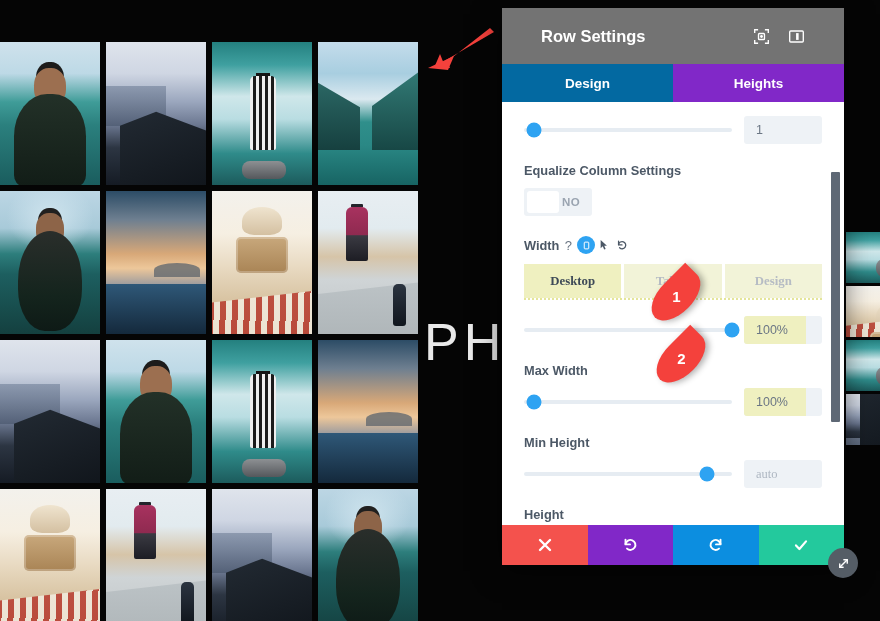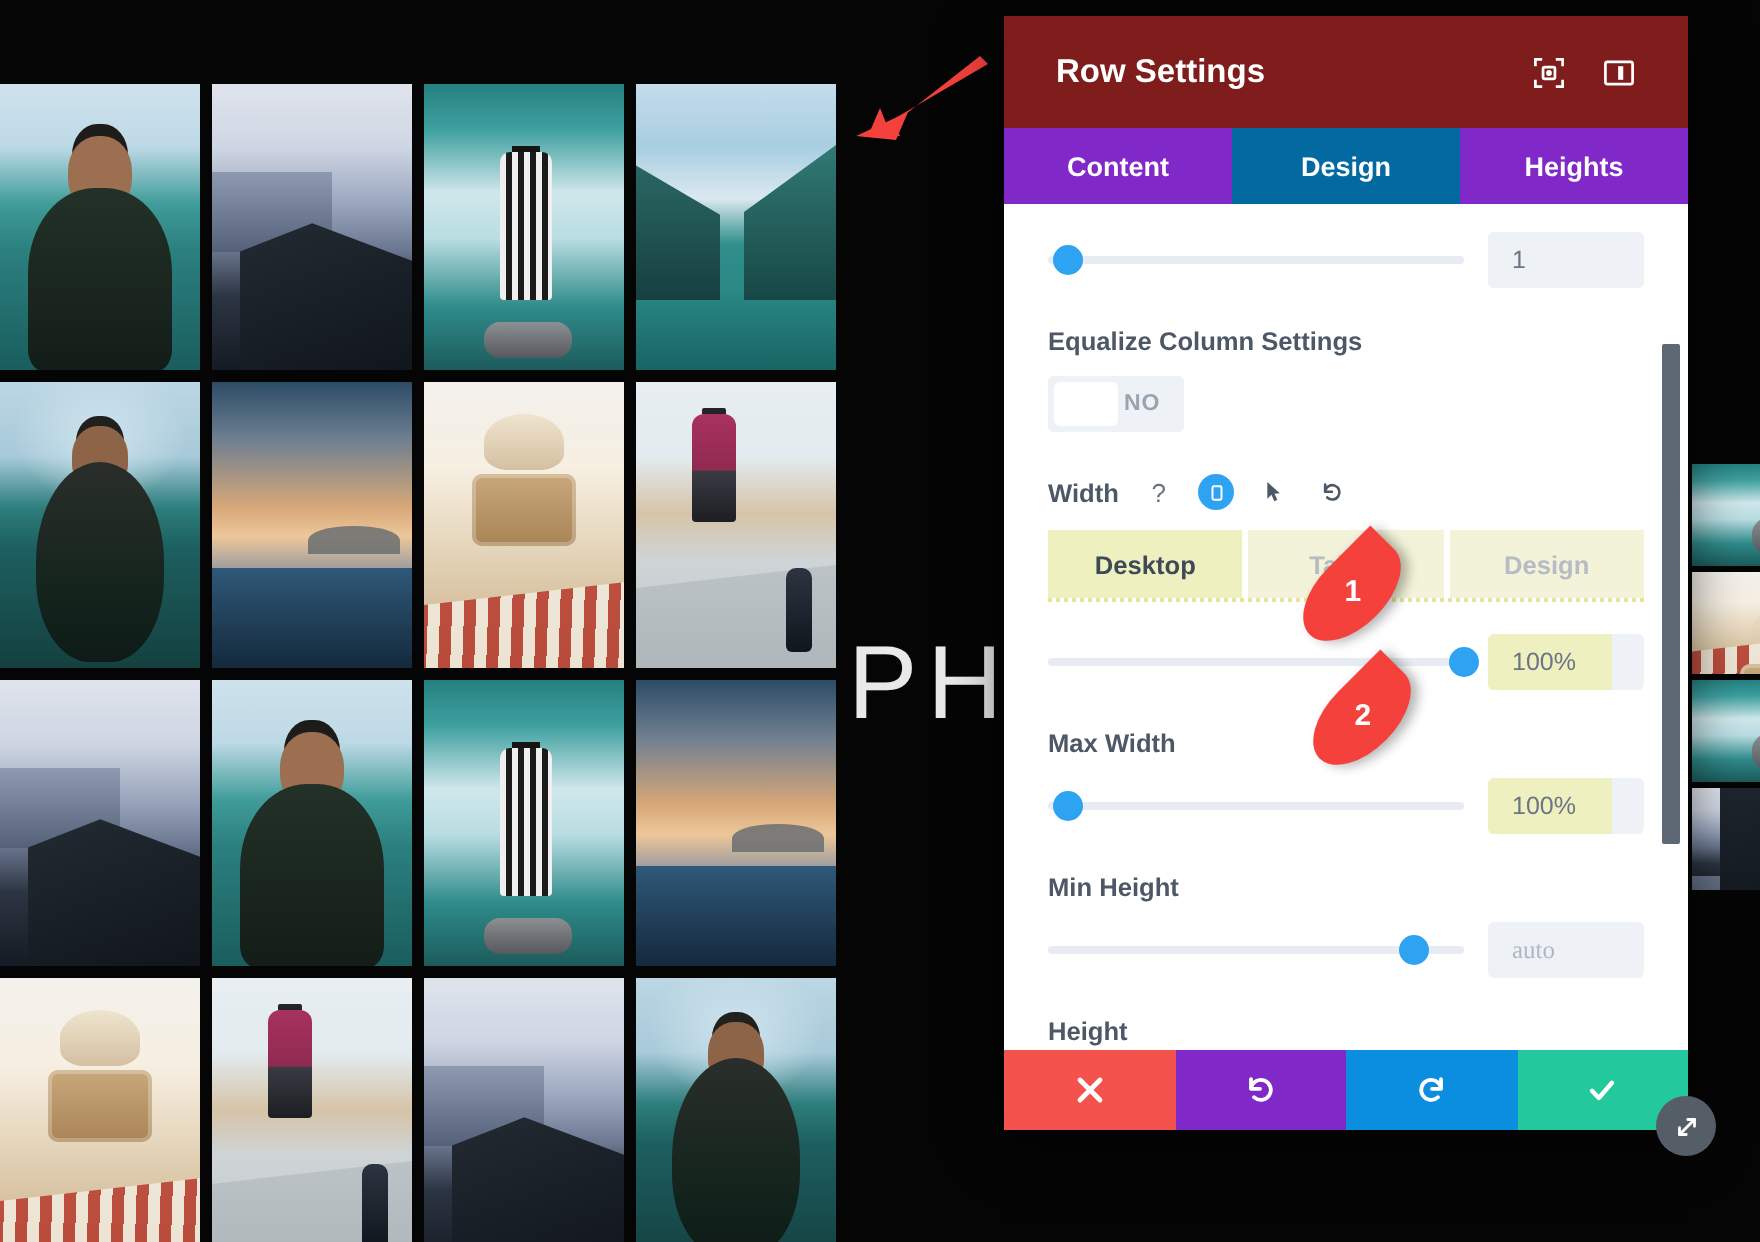--- a/index.html
+++ b/index.html
@@ -110,22 +110,22 @@
   
   .arrow { position: absolute; left: 420px; top: 26px; width: 76px; height: 48px; }
 
   
   .modal {
     position: absolute; left: 502px; top: 8px; width: 342px; height: 557px;
     background: #fff; box-shadow: 0 6px 26px rgba(0,0,0,.55);
     display: flex; flex-direction: column; overflow: hidden;
   }
   .modal-head {
-    height: 56px; background: #7f1d1d; display: flex; align-items: center;
-    padding: 0 26px; flex: 0 0 auto;
+    height: 56px; background: #737373; display: flex; align-items: center;
+    padding: 0 39px; flex: 0 0 auto;
   }
   .modal-title { color: #fff; font-size: 16.5px; font-weight: bold; flex: 1; }
   .head-icons { display: flex; gap: 18px; align-items: center; }
   .head-icon { width: 17px; height: 17px; cursor: pointer; }
 
   .tabs { height: 38px; background: #8128c8; display: flex; flex: 0 0 auto; }
   .tab {
     flex: 1; display: flex; align-items: center; justify-content: center;
     color: #fff; font-size: 13.5px; font-weight: bold; cursor: pointer;
   }
@@ -154,27 +154,27 @@
     content: ""; position: absolute; left: 0; top: 0; bottom: 0; width: 62px; background: #eff0c0;
   }
 
   .toggle {
     display: inline-flex; align-items: center; width: 68px; height: 28px;
     background: #eef2f6; border-radius: 3px; cursor: pointer;
   }
   .toggle .knob2 { width: 32px; height: 22px; margin: 3px; background: #fff; border-radius: 3px; }
   .toggle .state { font-size: 11.5px; font-weight: bold; color: #9aa4b0; letter-spacing: .5px; }
 
-  .width-head { display: flex; align-items: center; gap: 11px; margin-bottom: 10px; text-align: center; }
+  .width-head { display: flex; align-items: center; margin-bottom: 10px; text-align: center; }
   .width-head .field-label { margin: 0; }
   .wicon { width: 18px; height: 18px; display: flex; align-items: center; justify-content: center;
     font-size: 13px; color: #6b7684; cursor: pointer; }
   .wicon.blue { background: #2ea3f2; border-radius: 50%; color: #fff; }
 
-  .resp-tabs { display: flex; gap: 3px; margin-bottom: 16px; border-bottom: 2px dotted #e4e59a; }
+  .resp-tabs { display: flex; gap: 3px; margin-bottom: 16px; border-bottom: 2px dotted #e4e59a; font-family: Liberation Serif, serif; }
   .resp-tab {
     flex: 1; height: 34px; display: flex; align-items: center; justify-content: center;
     font-size: 12.8px; font-weight: bold; background: #f2f3d8; color: #b6bcc4; cursor: pointer;
   }
   .resp-tab.active { background: #eff0c0; color: #3e4a57; }
 
   .scrollbar {
     position: absolute; right: 4px; top: 70px; width: 9px; height: 250px;
     background: #5e6875; border-radius: 1px; cursor: pointer;
   }
@@ -315,21 +315,20 @@
           <circle cx="10" cy="10" r="1.7" fill="#fff"></circle>
         </svg>
         <svg class="head-icon" viewBox="0 0 20 20">
           <rect x="2" y="3.5" width="16" height="13" rx="1.2" fill="none" stroke="#fff" stroke-width="1.6"></rect>
           <rect x="9.5" y="6" width="3" height="8" fill="#fff"></rect>
         </svg>
       </div>
     </div>
 
     <div class="tabs">
-      <div class="tab">Content</div>
       <div class="tab active">Design</div>
       <div class="tab">Heights</div>
     </div>
 
     <div class="panel-body">
 
       <div class="field">
         <div class="slider-row">
           <div class="track">
             <div class="knob" id="knob-gutter" style="left: 5%;"></div>

